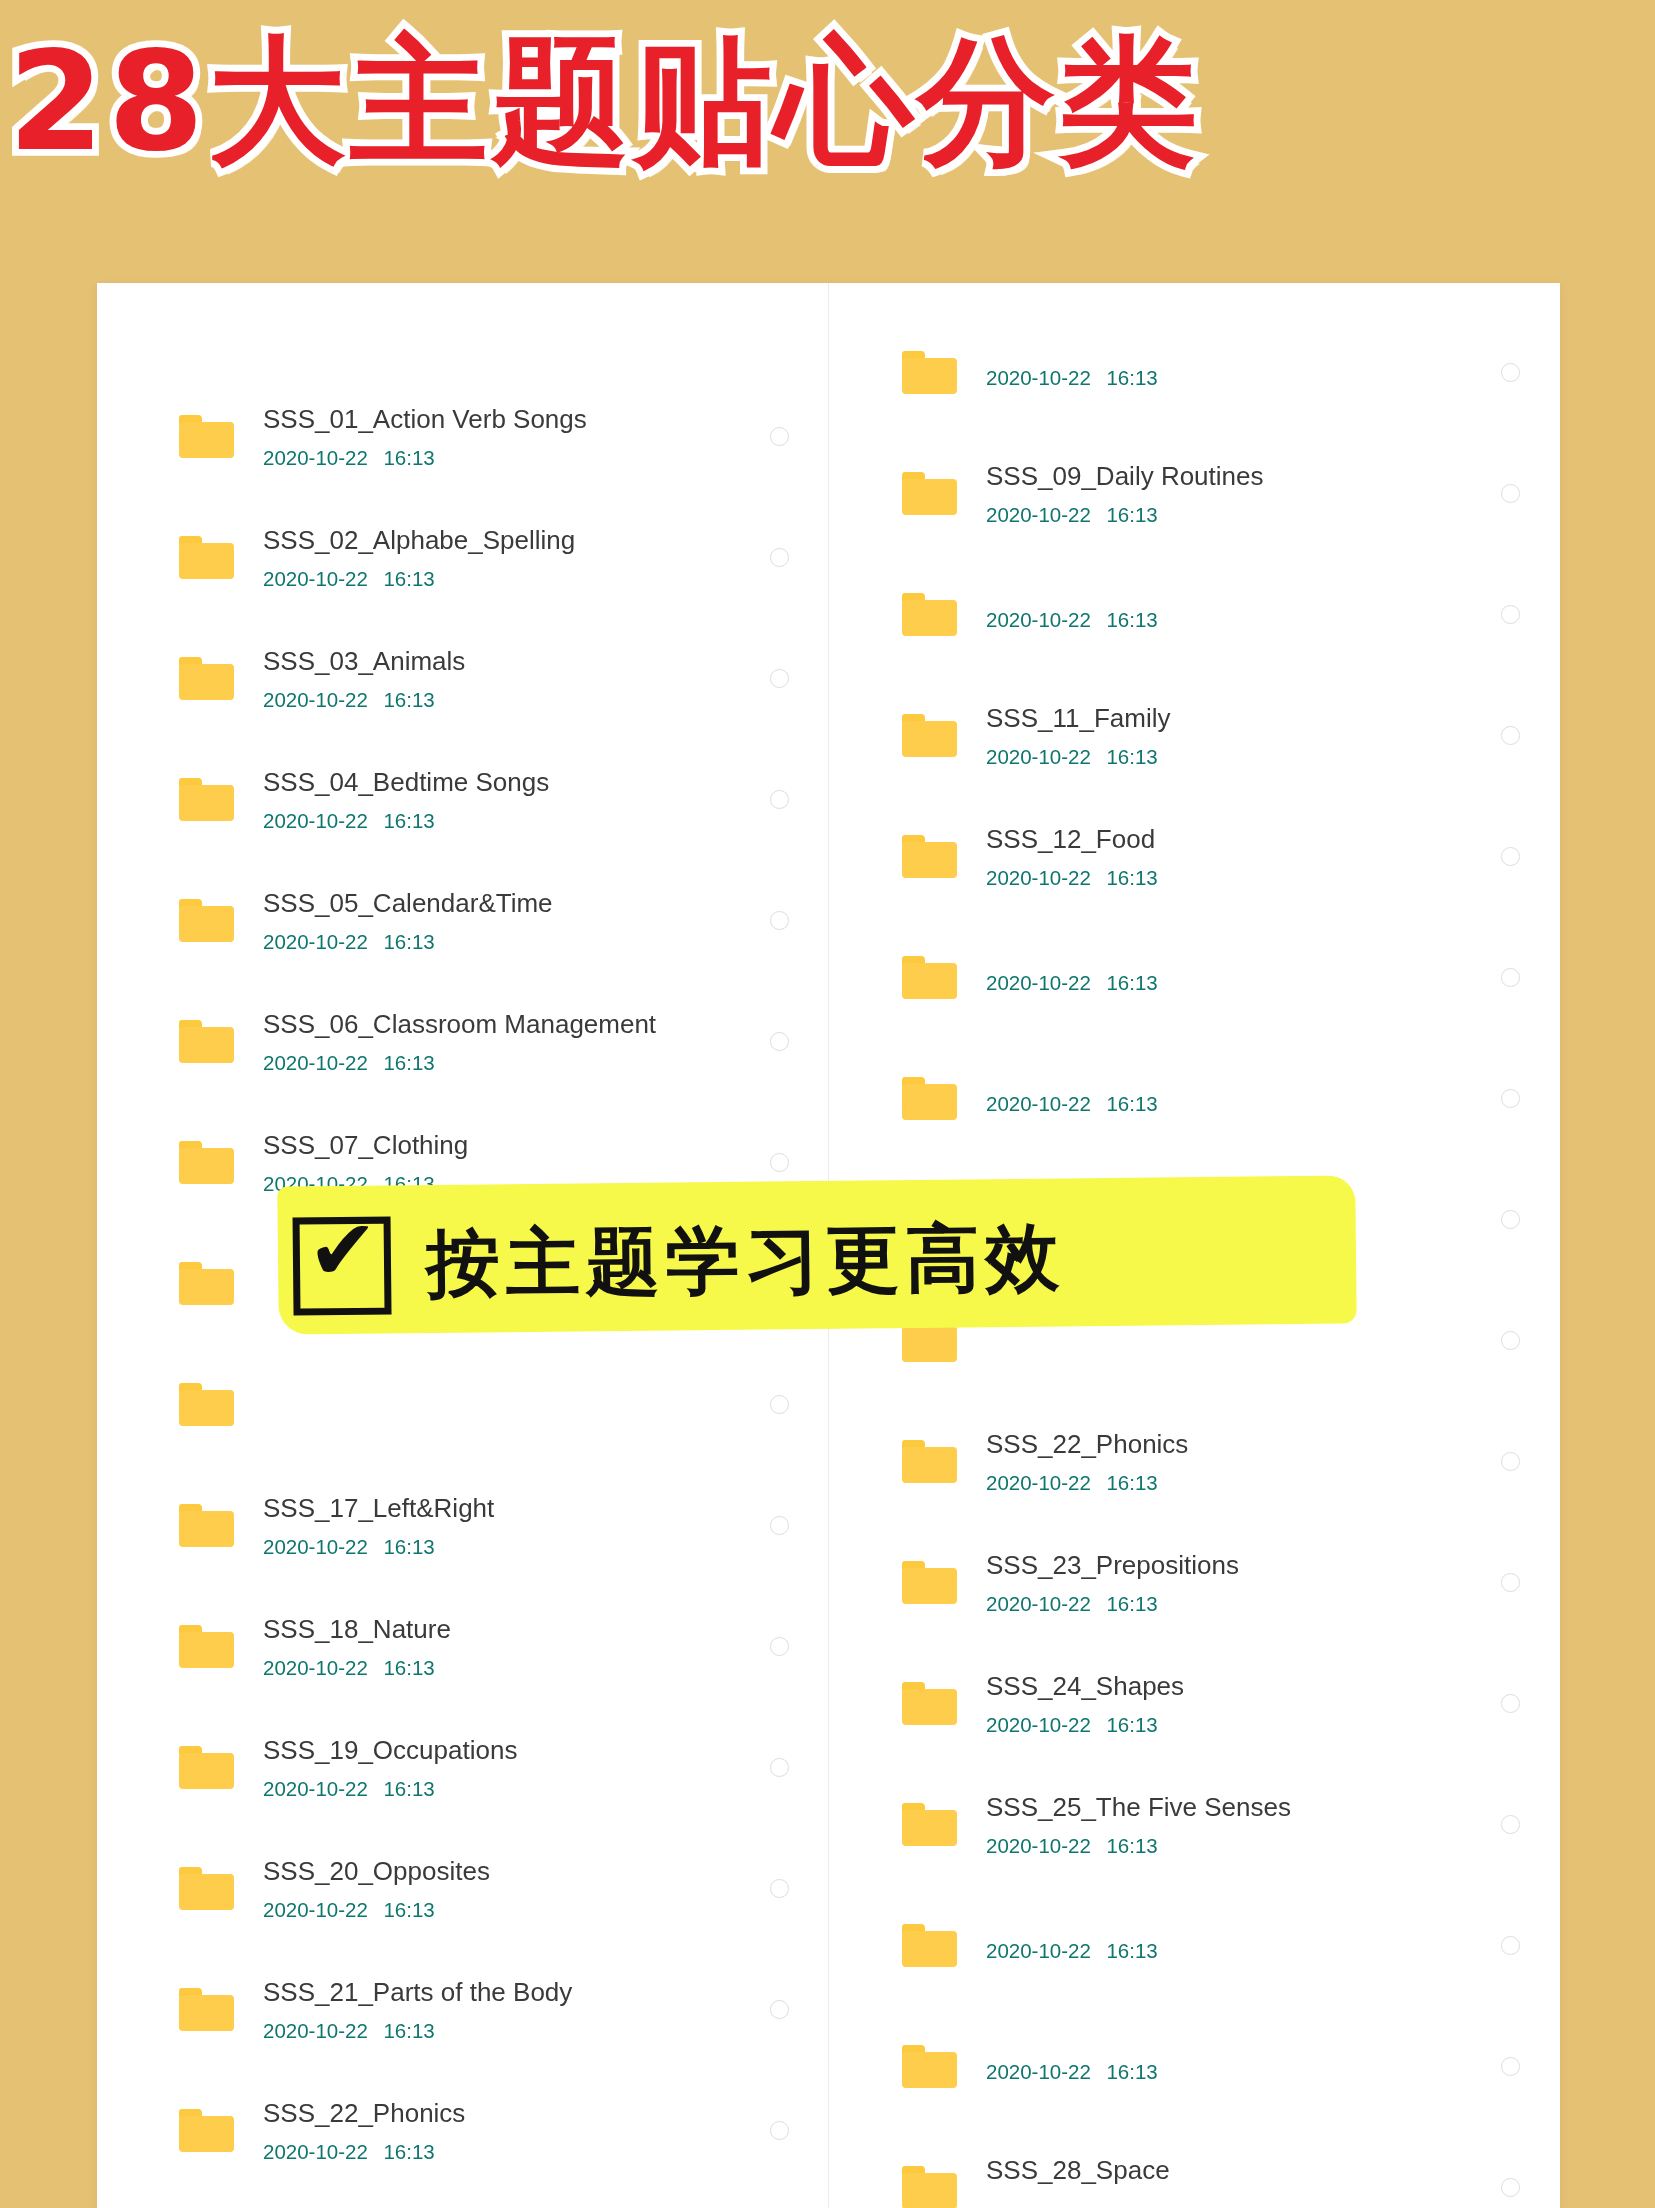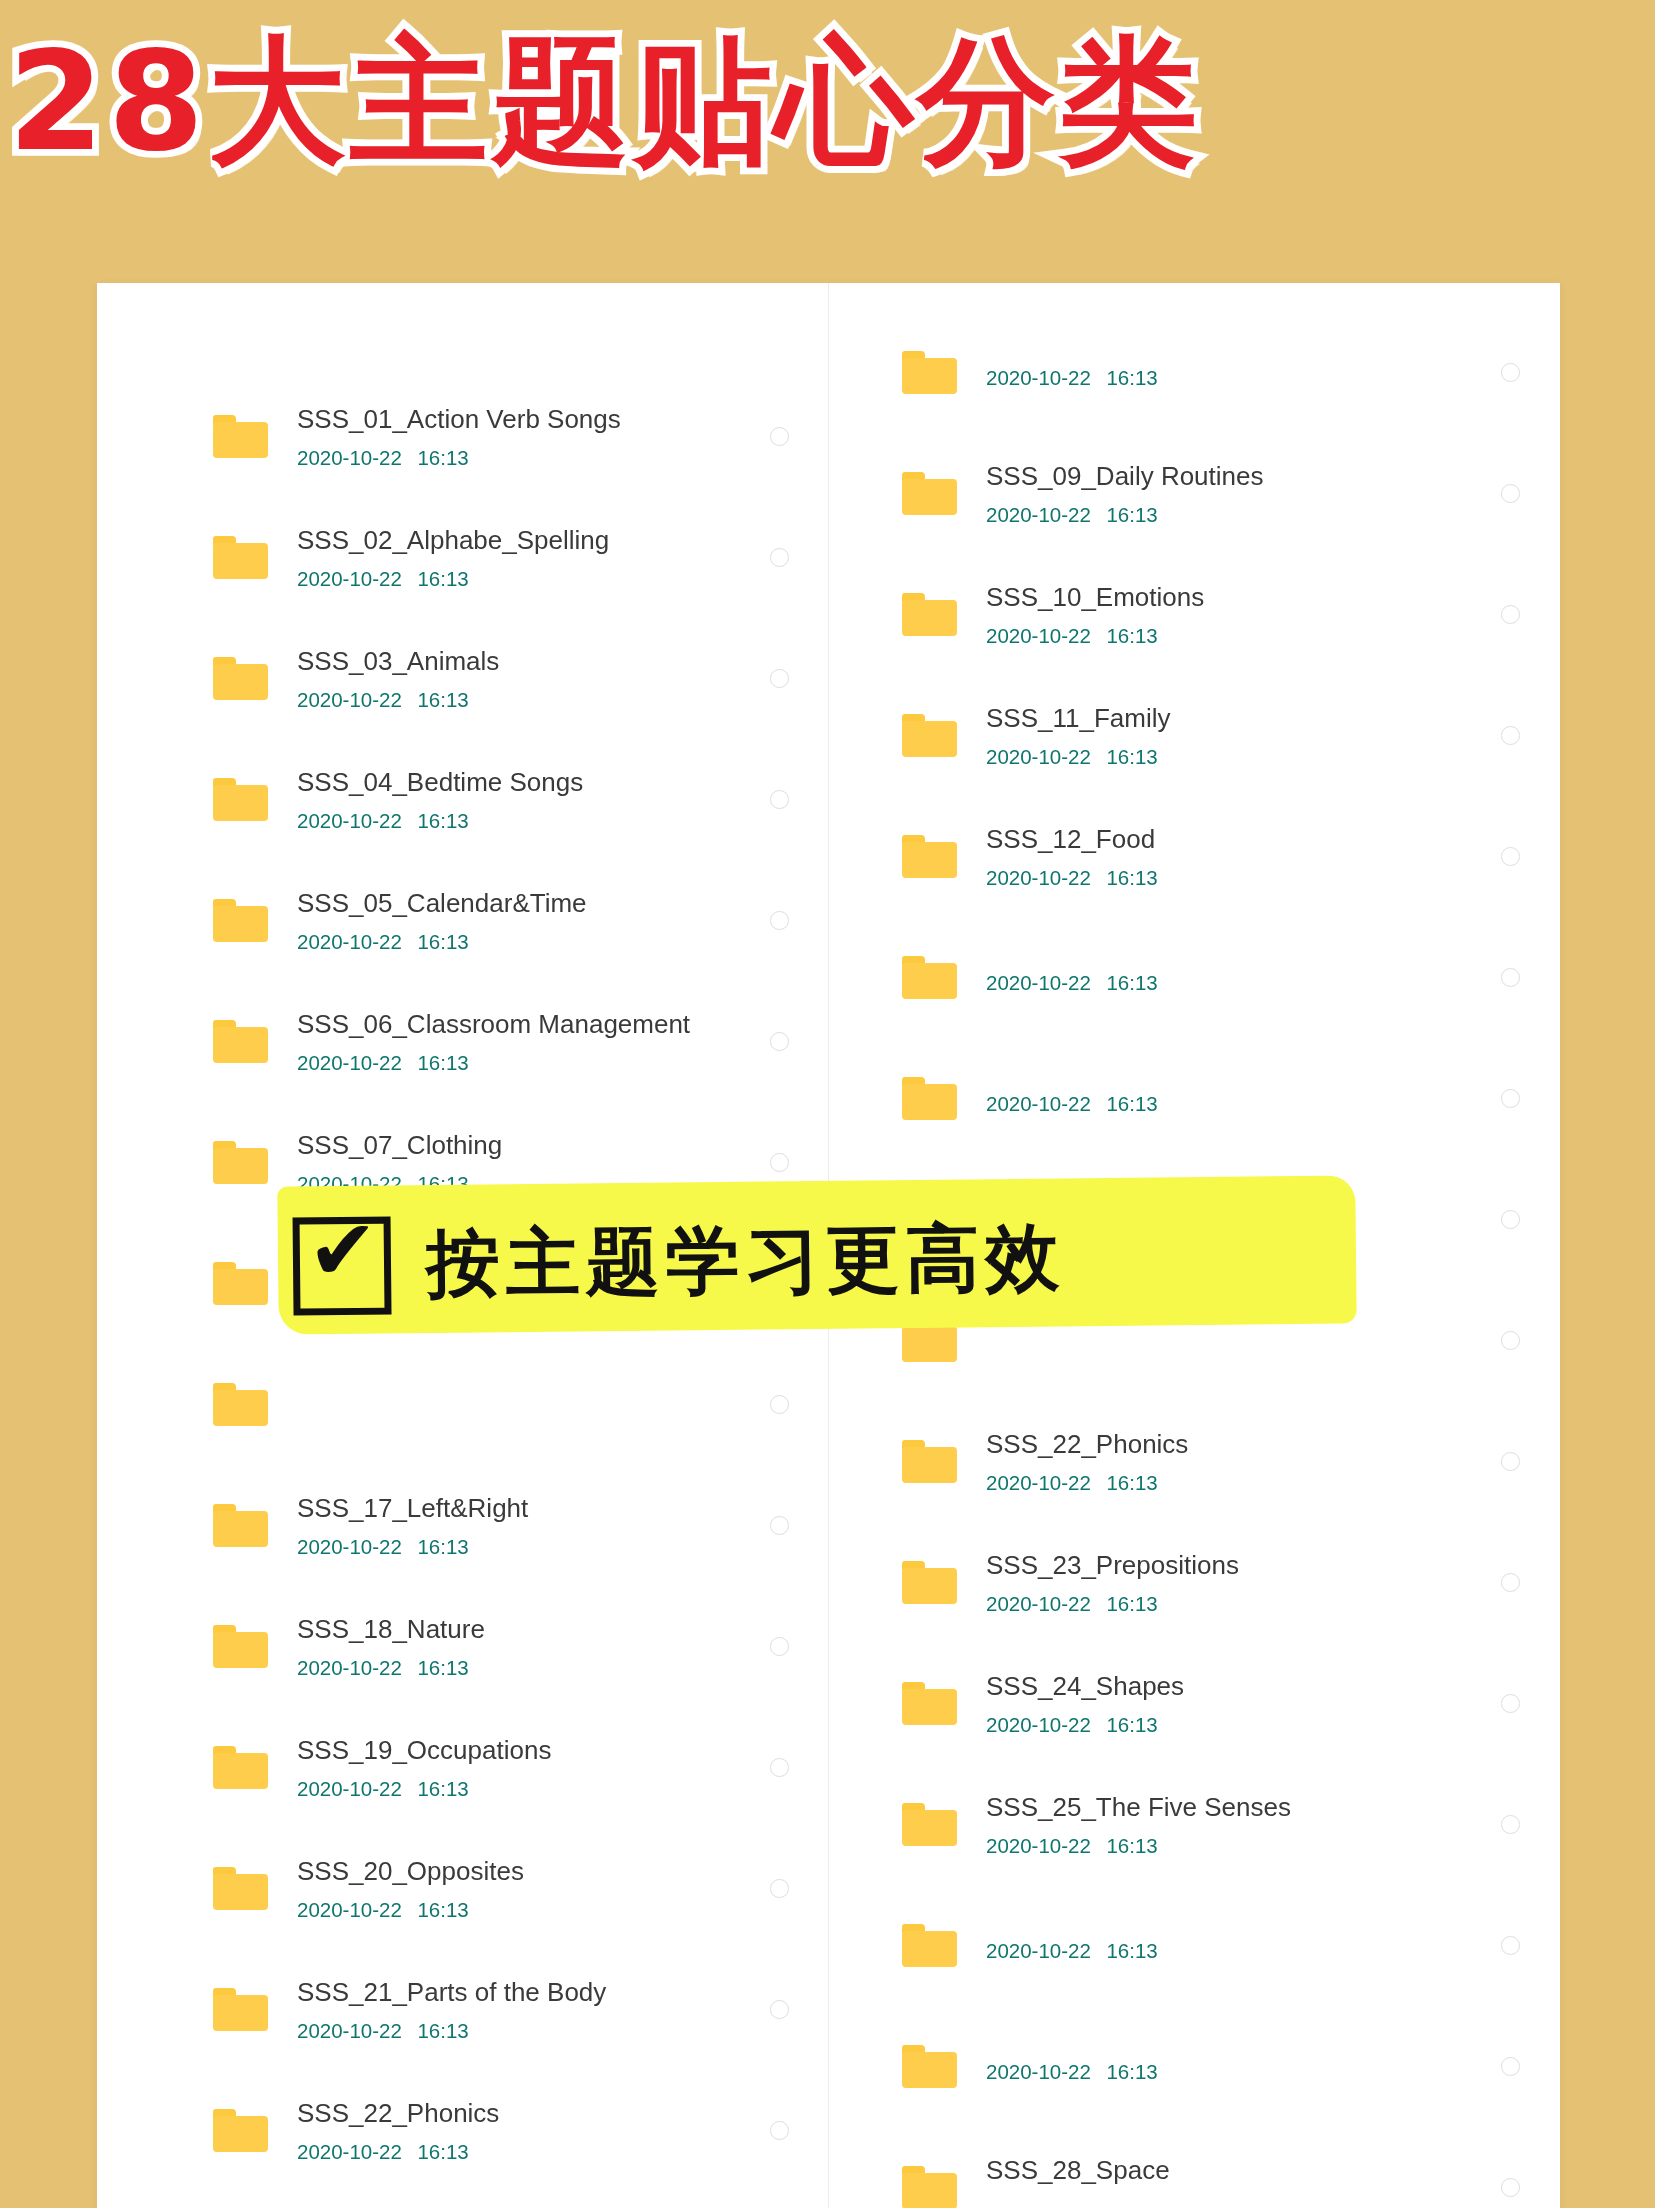--- a/index.html
+++ b/index.html
@@ -58,21 +58,21 @@
     width: 1463px;
     height: 1926px;
     display: flex;
   }
   .col {
     position: relative;
     box-sizing: border-box;
   }
   .col-left {
     width: 731px;
-    padding: 93px 39px 0 116px;
+    padding: 93px 39px 0 82px;
   }
   .col-right {
     width: 731px;
     padding: 29px 39px 0 73px;
     border-left: 1px solid #ececec;
   }
 
   .row {
     display: flex;
     align-items: center;
@@ -386,21 +386,20 @@
             <div class="fdate"><span>2020-10-22</span><span class="time">16:13</span></div>
           </div>
           <div class="circle"></div>
         </div>
         <div class="row">
           <div class="folder-icon">
             <div class="tab"></div>
             <div class="body"></div>
           </div>
           <div class="meta">
-            <div class="fname">SSS_10_Emotions</div>
             <div class="fdate"><span>2020-10-22</span><span class="time">16:13</span></div>
           </div>
           <div class="circle"></div>
         </div>
         <div class="row">
           <div class="folder-icon">
             <div class="tab"></div>
             <div class="body"></div>
           </div>
           <div class="meta">

